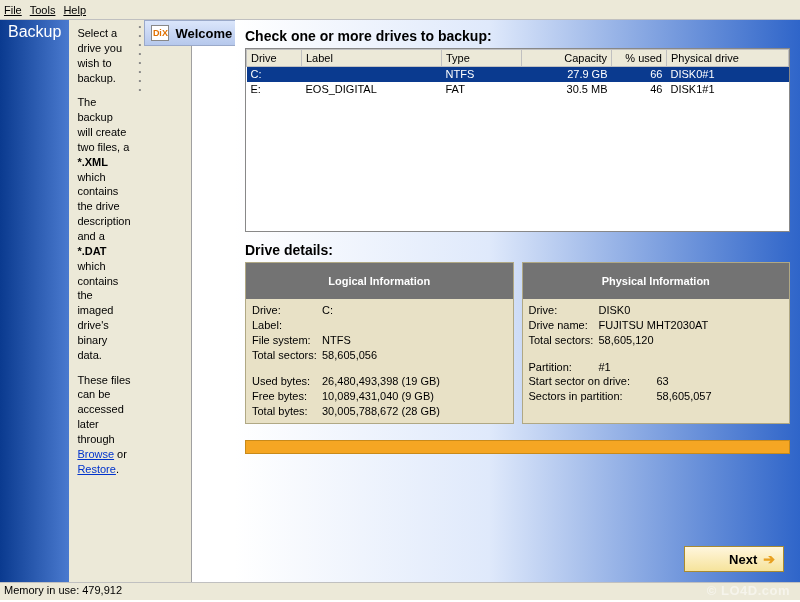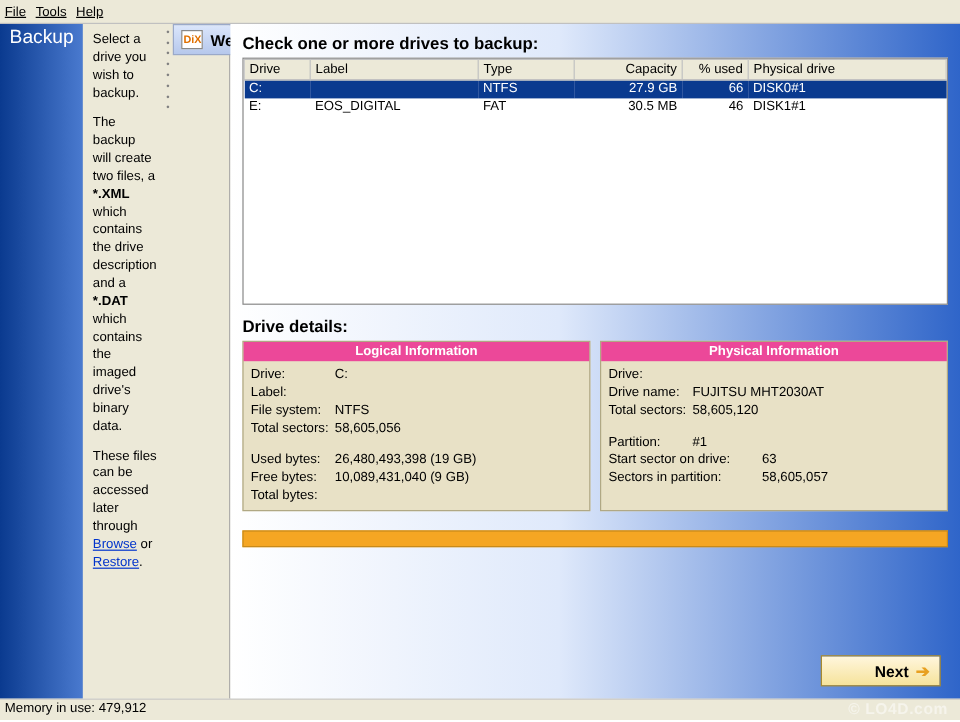--- a/index.html
+++ b/index.html
@@ -84,30 +84,31 @@
   background: #fff;
   border: 1px solid #888;
 }
 .content {
   flex: 1;
   background: linear-gradient(to right, #ffffff 0%, #dfe9fb 45%, #2f65c9 100%);
   padding: 8px 10px;
   position: relative;
   display: flex;
   flex-direction: column;
+  margin-left: 43px;
 }
 .content h2 {
   font-size: 14px;
   font-weight: bold;
   margin-bottom: 4px;
 }
 .drive-table-wrap {
   background: #fff;
   border: 1px solid #888;
-  height: 206px;
+  height: 184px;
   overflow: auto;
 }
 .drive-table {
   width: 100%;
   border-collapse: collapse;
   font-size: 11px;
 }
 .drive-table th {
   background: #ece9d8;
   border: 1px solid #c0c0c0;
@@ -124,24 +125,24 @@
 .drive-table td.num { text-align: right; }
 .drive-table tr.selected td { background: #0a3a8f; color: #fff; }
 .details-section { margin-top: 10px; }
 .details-row { display: flex; gap: 8px; }
 .info-box {
   flex: 1;
   background: #e8e1c6;
   border: 1px solid #b0a884;
 }
 .info-box-title {
-  background: #ec4899;
+  background: #737373;
   color: #fff;
   text-align: center;
-  padding: 2px;
+  padding: 12px;
   font-weight: bold;
   font-size: 11px;
 }
 .info-box-body {
   padding: 4px 6px;
 }
 .info-line { display: flex; line-height: 1.35; }
 .info-label { width: 70px; flex-shrink: 0; }
 .info-value { flex: 1; }
 .info-spacer { height: 12px; }
@@ -291,28 +292,30 @@
             <div class="info-line">
                 <span class="info-label">Used bytes:</span>
                 <span class="info-value">26,480,493,398 (19 GB)</span>
               </div>
             <div class="info-line">
                 <span class="info-label">Free bytes:</span>
                 <span class="info-value">10,089,431,040 (9 GB)</span>
               </div>
             <div class="info-line">
                 <span class="info-label">Total bytes:</span>
+                <span class="info-value">30,005,788,672 (28 GB)</span>
               </div>
           </div>
         </div>
         <div class="info-box">
           <div class="info-box-title">Physical Information</div>
           <div class="info-box-body">
             <div class="info-line">
                 <span class="info-label">Drive:</span>
+                <span class="info-value">DISK0</span>
               </div>
             <div class="info-line">
                 <span class="info-label">Drive name:</span>
                 <span class="info-value">FUJITSU MHT2030AT</span>
               </div>
             <div class="info-line">
                 <span class="info-label">Total sectors:</span>
                 <span class="info-value">58,605,120</span>
               </div>
             <div class="info-spacer"></div>

